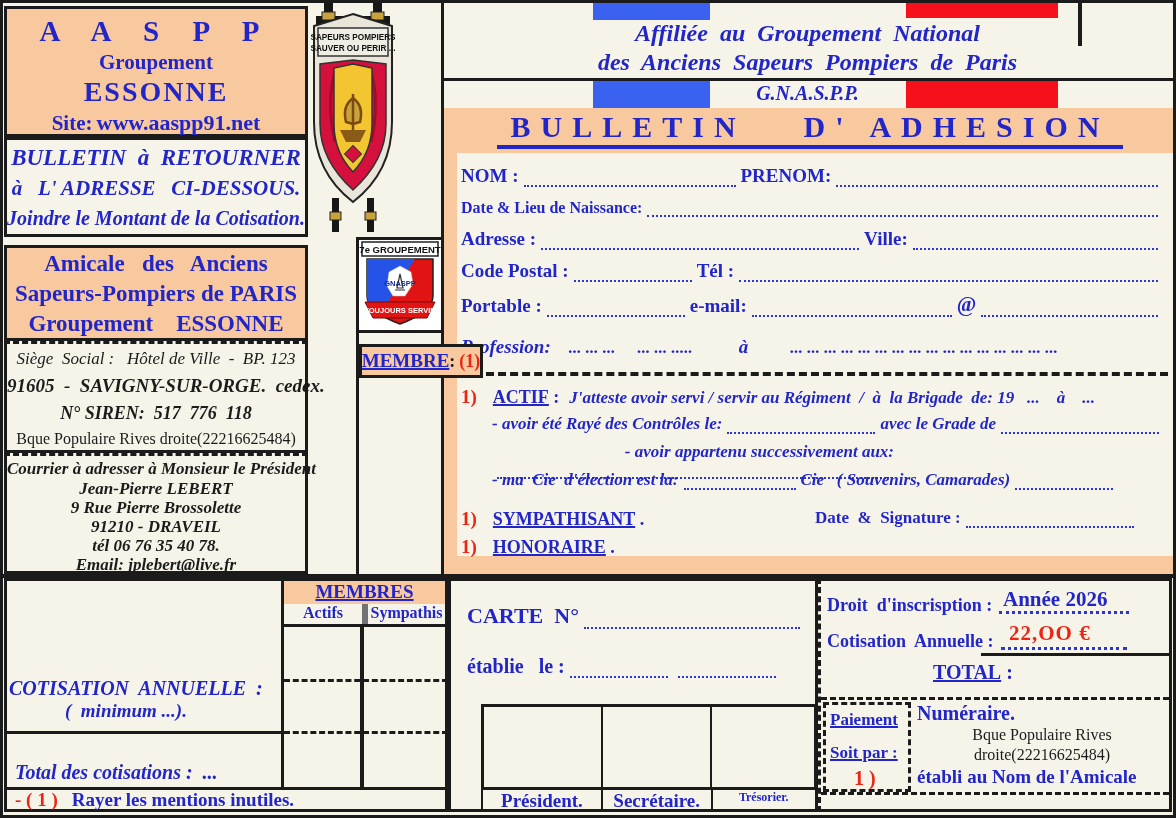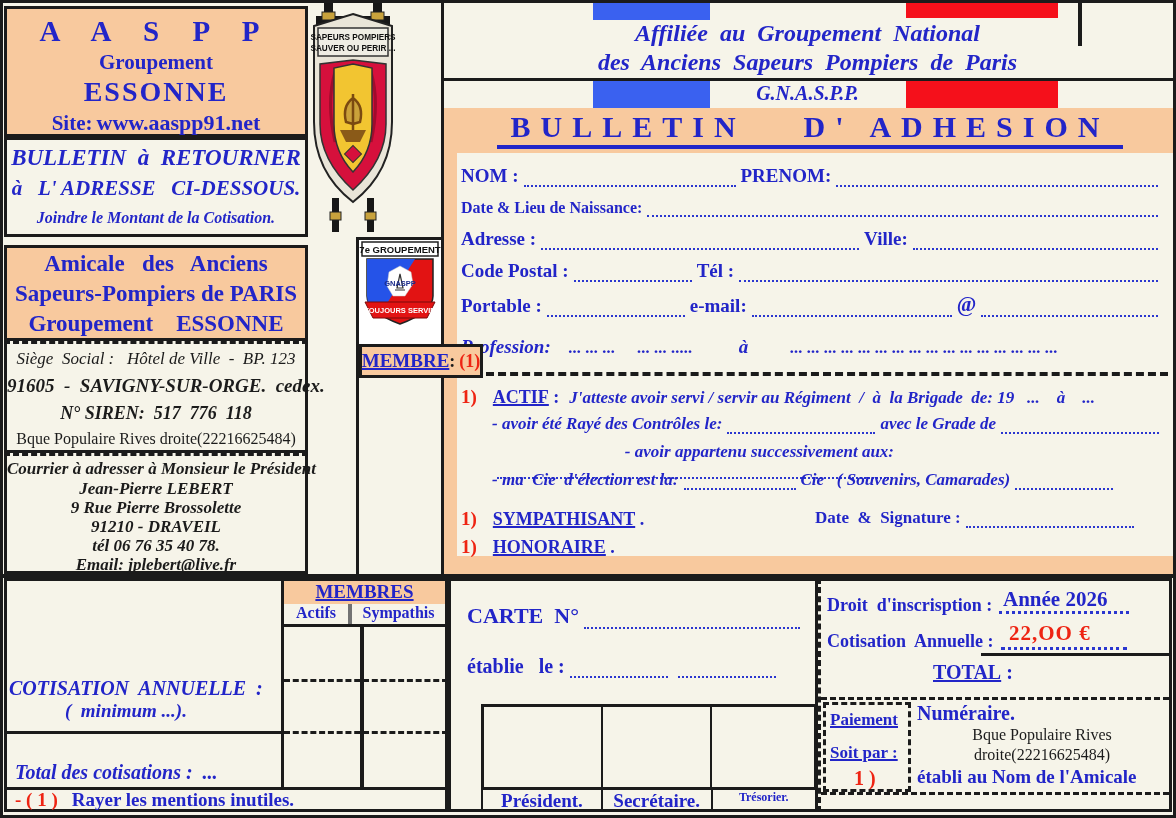--- a/index.html
+++ b/index.html
@@ -36,21 +36,21 @@
     <div class="t blue bold" style="font-size:28px; letter-spacing:2px; line-height:33px;">ESSONNE</div>
     <div style="line-height:29px;">
       <span class="t blue bold" style="font-size:21px;">Site:</span>
       <span class="t blue bold" style="font-size:22px;">www.aaspp91.net</span>
     </div>
   </div>
 
   <div class="box ctr" style="left:4px; top:137px; width:304px; height:100px; background:#f6f4e9;">
     <div class="t blue bold ital" style="font-size:23px; line-height:31px; margin-top:2px;">BULLETIN  à  RETOURNER</div>
     <div class="t blue bold ital" style="font-size:21px; line-height:30px;">à   L' ADRESSE   CI-DESSOUS.</div>
-    <div class="t blue bold ital" style="font-size:16px; line-height:30px;text-align:center;">Joindre le Montant de la Cotisation.</div>
+    <div class="t blue bold ital" style="font-size:20px; line-height:30px;text-align:center;">Joindre le Montant de la Cotisation.</div>
   </div>
 
   <div class="box peachbg ctr" style="left:4px; top:245px; width:304px; height:96px;">
     <div class="t blue bold lbox-text" style="font-size:23px; margin-top:1px;">Amicale   des   Anciens</div>
     <div class="t blue bold lbox-text" style="font-size:23px;">Sapeurs-Pompiers de PARIS</div>
     <div class="t blue bold lbox-text" style="font-size:23px;">Groupement    ESSONNE</div>
   </div>
 
   <div class="box ctr" style="left:4px; top:341px; width:304px; height:112px; border-top-style:dashed; background:#f6f4e9;">
     <div class="t ital" style="font-size:17px; line-height:26px; margin-top:2px;">Siège  Social :   Hôtel de Ville  -  BP. 123</div>
@@ -85,21 +85,21 @@
       <path d="M51 62 L70 66 L70 122 Q70 150 51 170 Q32 150 32 122 L32 66 Z" fill="#f2c531" stroke="#333" stroke-width="1.5"></path>
       <path d="M38 128 L64 128 L58 140 L44 140 Z" fill="#8a5a18"></path>
       <path d="M51 92 L51 128 M51 96 Q62 104 58 120 L51 122 M51 96 Q40 104 44 120 L51 122" stroke="#7a4a10" stroke-width="2.5" fill="#caa23a"></path>
       <rect x="45" y="146" width="12" height="12" fill="#d6103c" stroke="#333" stroke-width="1" transform="rotate(45 51 152)"></rect>
       <rect x="16" y="26" width="70" height="28" fill="#efede4" stroke="#333" stroke-width="1.5"></rect>
       <text x="51" y="38" text-anchor="middle" font-family="Liberation Sans, sans-serif" font-size="8.2" font-weight="bold" fill="#111">SAPEURS POMPIERS</text>
       <text x="51" y="49" text-anchor="middle" font-family="Liberation Sans, sans-serif" font-size="8.2" font-weight="bold" fill="#111">SAUVER OU PERIR ...</text>
     </svg>
   </div>
 
-  <div class="abs" style="left:356px; top:237px; width:88px; height:116px; background:#ffffff; border:3px solid #1b1b1b;">
+  <div class="abs" style="left:356px; top:237px; width:88px; height:96px; background:#ffffff; border:3px solid #1b1b1b;">
     <svg width="82" height="90" viewBox="0 0 82 90">
       <rect x="3" y="2" width="76" height="14" fill="#ffffff" stroke="#222" stroke-width="1.5"></rect>
       <text x="41" y="13" text-anchor="middle" font-family="Liberation Sans, sans-serif" font-size="9.5" font-weight="bold" fill="#111">7e GROUPEMENT</text>
       <path d="M8 19 L74 19 L74 56 Q74 72 41 84 Q8 72 8 56 Z" fill="#e21313" stroke="#222" stroke-width="1.5"></path>
       <path d="M8 19 L56 19 L20 76 Q8 68 8 56 Z" fill="#2553e8"></path>
       <path d="M41 26 L52 32 L54 44 L46 56 L34 56 L28 46 L30 32 Z" fill="#ffffff" stroke="#ccc" stroke-width="0.5"></path>
       <path d="M41 34 L44 48 L38 48 Z M36 50 L46 50" stroke="#333" stroke-width="1.2" fill="none"></path>
       <text x="41" y="46" text-anchor="middle" font-family="Liberation Sans, sans-serif" font-size="7.5" font-weight="bold" fill="#1a2a8a">GNASPP</text>
       <path d="M6 62 L76 62 L68 78 L14 78 Z" fill="#e21313" stroke="#7a0a0a" stroke-width="1"></path>
       <text x="41" y="73" text-anchor="middle" font-family="Liberation Sans, sans-serif" font-size="7.5" font-weight="bold" fill="#ffffff">TOUJOURS SERVIR</text>
@@ -230,21 +230,21 @@
     <span class="t blue bold" style="font-size:18px;"> .</span>
   </div>
 
   <div class="abs blackline" style="left:0; top:574px; width:1176px; height:4px;"></div>
 
   <div class="box" style="left:4px; top:578px; width:444px; height:234px; background:#f6f4e9;">
     <div class="abs peachbg ctr" style="left:274px; top:0; width:164px; height:23px; border-left:3px solid #1b1b1b;">
       <span class="t blue bold ul" style="font-size:19px;">MEMBRES</span>
     </div>
     <div class="abs" style="left:274px; top:23px; width:164px; height:23px; border-left:3px solid #1b1b1b; border-bottom:3px solid #1b1b1b; display:flex;">
-      <span class="blue bold ctr" style="width:68px; font-size:16px; border-right:4px solid #737373;">Actifs</span>
+      <span class="blue bold ctr" style="width:84px; font-size:16px; border-right:6px solid #737373;">Actifs</span>
       <span class="blue bold ctr" style="flex:1; font-size:16px;">Sympathis</span>
     </div>
     <div class="abs" style="left:274px; top:46px; width:164px; height:160px; border-left:3px solid #1b1b1b;">
       <div class="abs blackline" style="left:76px; top:0; width:4px; height:160px;"></div>
       <div class="abs" style="left:0; top:52px; width:164px; border-top:3px dashed #1b1b1b;"></div>
       <div class="abs" style="left:0; top:104px; width:164px; border-top:3px dashed #1b1b1b;"></div>
     </div>
     <div class="abs t blue bold ital" style="left:2px; top:96px; font-size:20px;">COTISATION  ANNUELLE  :</div>
     <div class="abs t blue bold ital" style="left:58px; top:119px; font-size:19px;">(  minimum ...).</div>
     <div class="abs blackline" style="left:0; top:150px; width:274px; height:3px;"></div>

